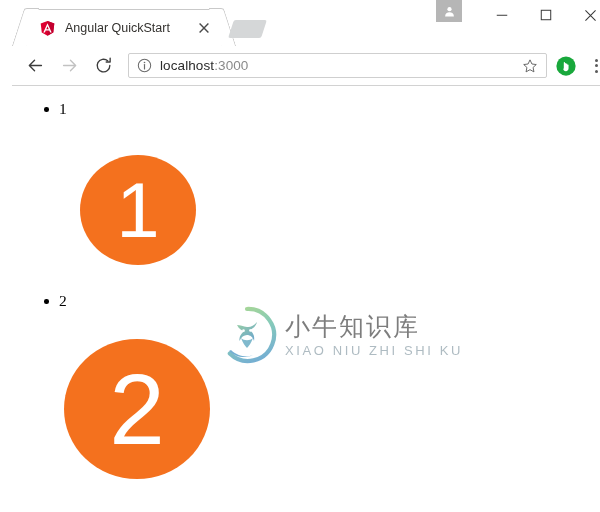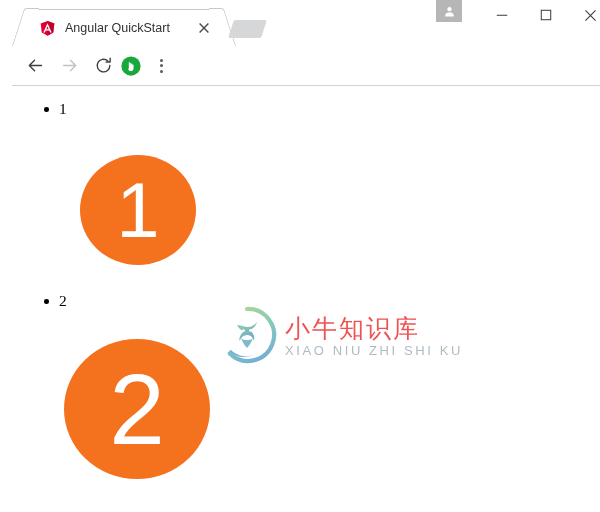--- a/index.html
+++ b/index.html
@@ -288,23 +288,23 @@
     height: 60px;
     flex: none;
   }
   #watermark-text {
     margin-left: 8px;
     display: flex;
     flex-direction: column;
     justify-content: center;
   }
   #watermark-cn {
-    font-family: Liberation Serif, serif;
+    font-family: Liberation Mono, monospace;
     font-size: 25px;
-    color: #ef4444;
+    color: #737373;
     letter-spacing: 2px;
     line-height: 30px;
     white-space: nowrap;
   }
   #watermark-en {
     font-family: "Liberation Sans", sans-serif;
     font-size: 13px;
     color: #a8b6bd;
     letter-spacing: 2.6px;
     line-height: 13px;
@@ -375,20 +375,35 @@
       </svg>
     </div>
 
     <div class="nav-btn">
       <svg viewBox="0 0 24 24" width="19" height="19">
         <path d="M20 12 A8 8 0 1 1 17.3 6.1" stroke="#3c3c3c" stroke-width="1.7" fill="none" stroke-linecap="round"></path>
         <path d="M20.4 2.6 L20.4 7.6 L15.4 7.6" stroke="#3c3c3c" stroke-width="1.7" fill="none" stroke-linecap="round" stroke-linejoin="round"></path>
       </svg>
     </div>
 
+    <div id="omnibox">
+      <span id="security-icon">
+        <svg viewBox="0 0 16 16" width="15" height="15">
+          <circle cx="8" cy="8" r="6.6" stroke="#6b6b6b" stroke-width="1.1" fill="none"></circle>
+          <circle cx="8" cy="4.8" r="0.85" fill="#6b6b6b"></circle>
+          <path d="M8 7 L8 11.6" stroke="#6b6b6b" stroke-width="1.25" stroke-linecap="round"></path>
+        </svg>
+      </span>
+      <span id="url-text"><span>localhost</span><span id="url-port">:3000</span></span>
+      <span id="bookmark-star">
+        <svg viewBox="0 0 24 24" width="16" height="16">
+          <path d="M12 2.8 L14.9 9.0 L21.4 9.8 L16.6 14.2 L17.9 20.8 L12 17.5 L6.1 20.8 L7.4 14.2 L2.6 9.8 L9.1 9.0 Z" stroke="#5e5e5e" stroke-width="1.4" fill="none" stroke-linejoin="round"></path>
+        </svg>
+      </span>
+    </div>
 
     <div id="extension-icon">
       <svg viewBox="0 0 24 24" width="22" height="22">
         <circle cx="12" cy="12" r="10.5" fill="#19a83c"></circle>
         <path d="M9.6 14.6 L9.6 8.3 C9.6 7.5 10.9 7.5 10.9 8.3 L10.9 11.7 L10.9 9.3 C10.9 8.5 12.2 8.5 12.2 9.3 L12.2 11.9 L12.2 9.9 C12.2 9.1 13.5 9.1 13.5 9.9 L13.5 12.1 L13.5 10.9 C13.5 10.1 14.8 10.1 14.8 10.9 L14.8 14.5 C14.8 16.4 13.6 17.6 11.9 17.6 C10.2 17.6 9.0 16.4 9.0 14.9 Z" fill="#ffffff"></path>
       </svg>
     </div>
 
     <div id="menu-button">
       <span class="menu-dot"></span>

